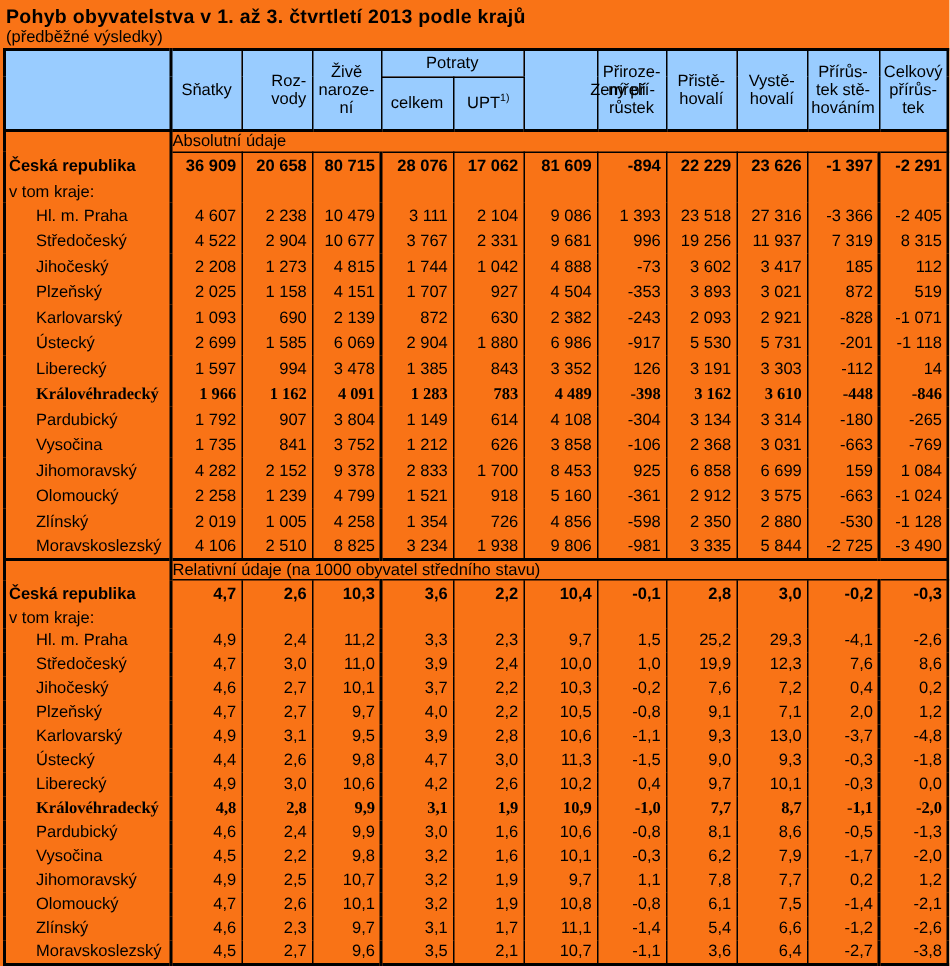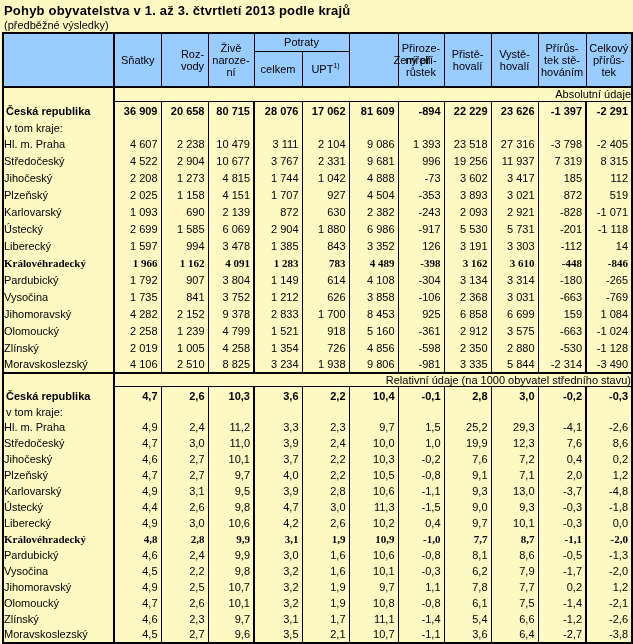--- a/index.html
+++ b/index.html
@@ -1,32 +1,32 @@
 <!DOCTYPE html>
 <html><head>
 <meta charset="utf-8">
 <style>
   html,body{margin:0;padding:0;background:#fff;}
-  .screen{position:relative;width:633px;height:644px;overflow:hidden;background:#fef9c3;
+  .screen{position:relative;width:633px;height:644px;overflow:hidden;background:#f97316;
           font-family:"Liberation Sans","DejaVu Sans",sans-serif;color:#000;}
   .title{position:absolute;left:4px;top:3px;font-size:13px;font-weight:bold;letter-spacing:.2px;}
   .subtitle{position:absolute;left:4px;top:19px;font-size:11px;}
   table.stats{position:absolute;left:2px;top:32px;width:629px;border-collapse:collapse;
               table-layout:fixed;border:2px solid #000;}
   th{font-weight:normal;font-size:11px;line-height:12px;text-align:center;vertical-align:middle;
      padding:1px 0;white-space:pre-line;border-left:1px solid #000;border-bottom:2px solid #000;}
   th.group{border-bottom:1px solid #000;}
   th.name-head{border-left:none;border-right:2px solid #000;}
   th sup{font-size:7px;line-height:0;}
   td{padding:0;vertical-align:middle;}
   td.num{font-size:11px;text-align:right;padding-right:3px;white-space:nowrap;border-left:1px solid #000;}
   td.thickL{border-left:2px solid #000;}
   td.name{font-size:11px;text-align:left;padding-left:2px;white-space:nowrap;border-right:2px solid #000;margin-top:47px;}
-  td.name.indent{padding-left:0;}
-  td.band{font-size:11px;text-align:right;border-bottom:1px solid #000;}
+  td.name.indent{padding-left:20px;}
+  td.band{font-size:11px;text-align:left;border-bottom:1px solid #000;}
   td.bandname{border-bottom:none;}
   tr.total-row td{font-weight:bold;}
   tr.bold-row td{font-weight:bold;font-family:Liberation Serif, serif;}
   tbody tr{height:17px;}
   tbody.rel tr{height:16px;}
   thead tr.h1{height:18px;}
   thead tr.h2{height:36px;}
   tbody tr.band-row{height:14px;}
   tbody tr.total-row{height:19px;}
   tbody tr.subhead-row{height:15px;}
@@ -123,21 +123,21 @@
           <td class="name indent">Hl. m. Praha</td>
           <td class="num">4 607</td>
           <td class="num">2 238</td>
           <td class="num">10 479</td>
           <td class="num thickL">3 111</td>
           <td class="num">2 104</td>
           <td class="num">9 086</td>
           <td class="num">1 393</td>
           <td class="num">23 518</td>
           <td class="num">27 316</td>
-          <td class="num">-3 798</td>
+          <td class="num">-3 366</td>
           <td class="num thickL">-2 405</td>
         </tr>
         <tr class="data-row">
           <td class="name indent">Středočeský</td>
           <td class="num">4 522</td>
           <td class="num">2 904</td>
           <td class="num">10 677</td>
           <td class="num thickL">3 767</td>
           <td class="num">2 331</td>
           <td class="num">9 681</td>
@@ -305,21 +305,21 @@
           <td class="name indent">Moravskoslezský</td>
           <td class="num">4 106</td>
           <td class="num">2 510</td>
           <td class="num">8 825</td>
           <td class="num thickL">3 234</td>
           <td class="num">1 938</td>
           <td class="num">9 806</td>
           <td class="num">-981</td>
           <td class="num">3 335</td>
           <td class="num">5 844</td>
-          <td class="num">-2 314</td>
+          <td class="num">-2 725</td>
           <td class="num thickL">-3 490</td>
         </tr>
       </tbody>
     <tbody class="rel">
         <tr class="band-row">
           <td class="name bandname"></td>
           <td class="band" colspan="11">Relativní údaje (na 1000 obyvatel středního stavu)</td>
         </tr>
         <tr class="total-row">
           <td class="name">Česká republika</td>

